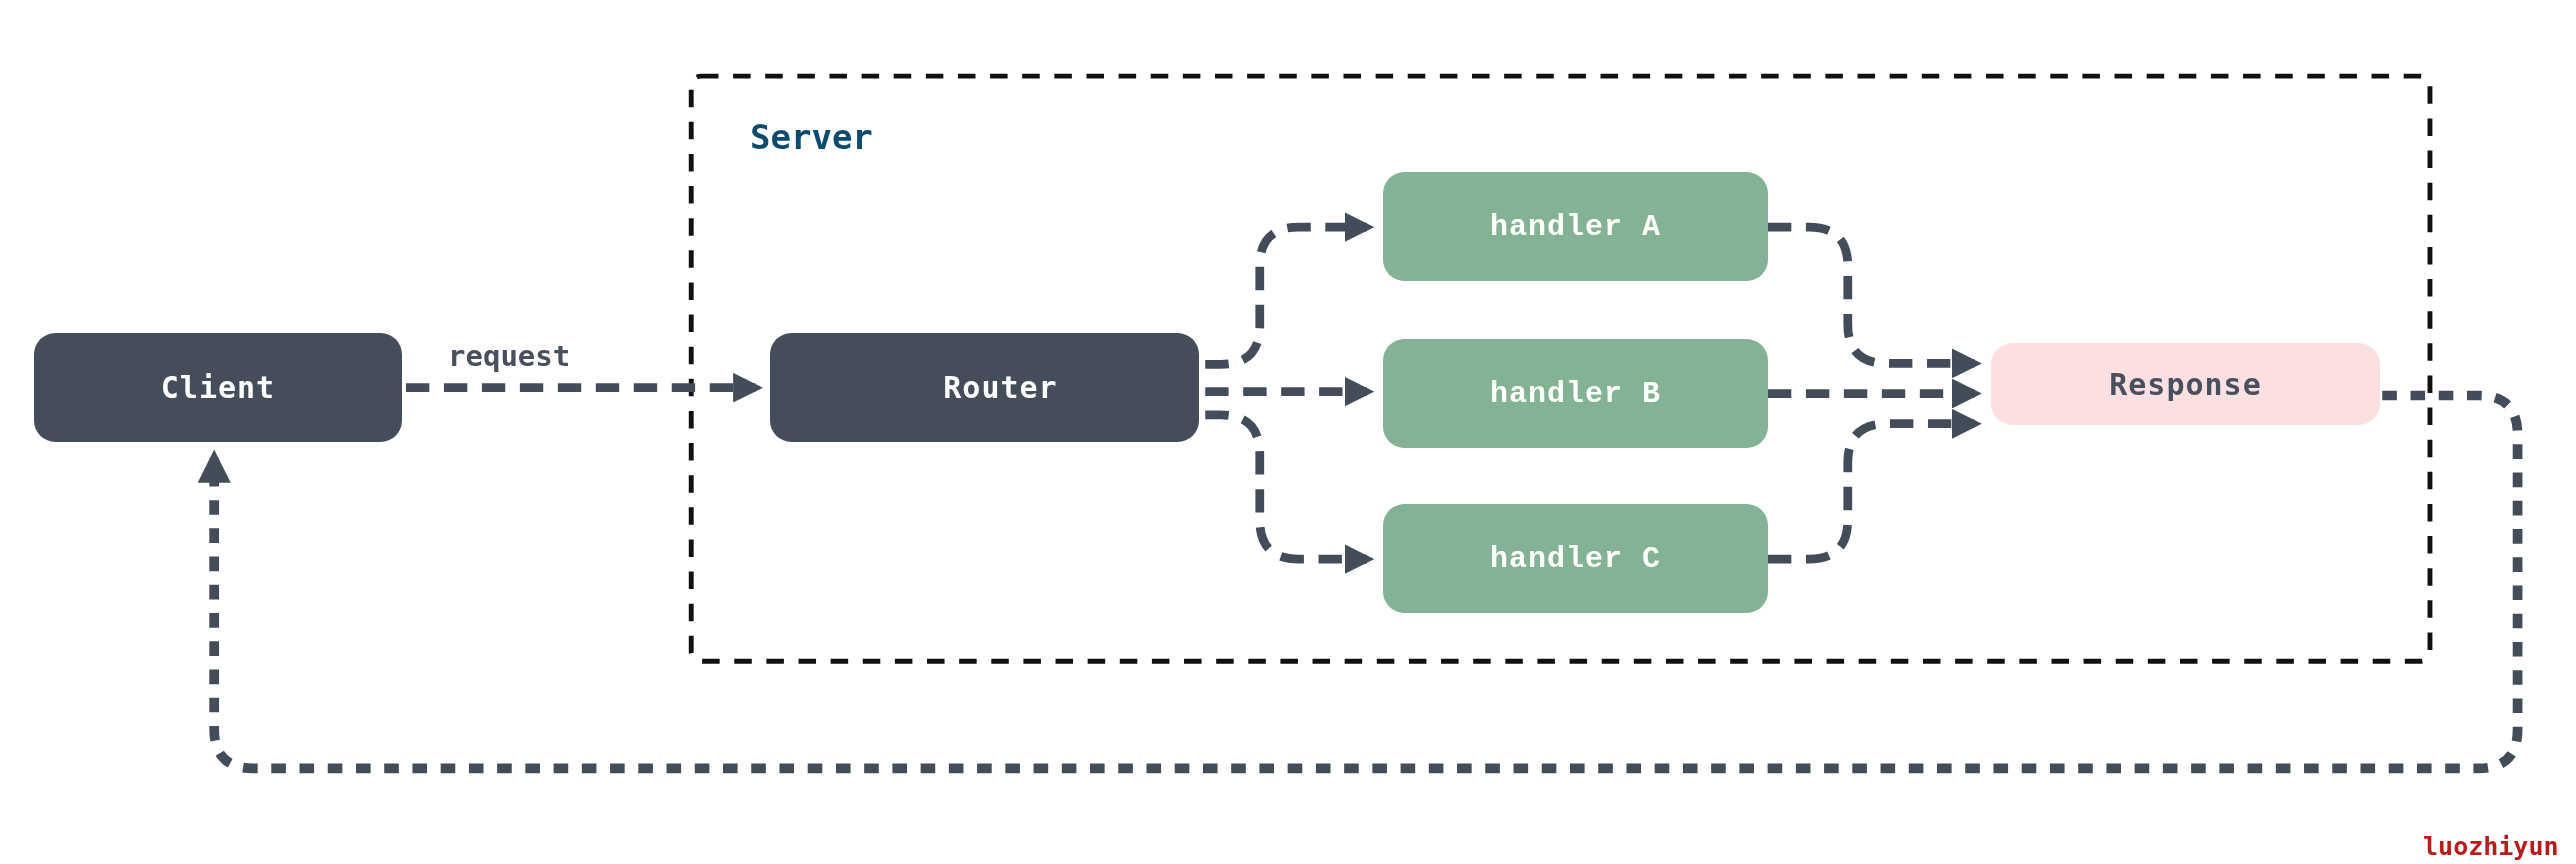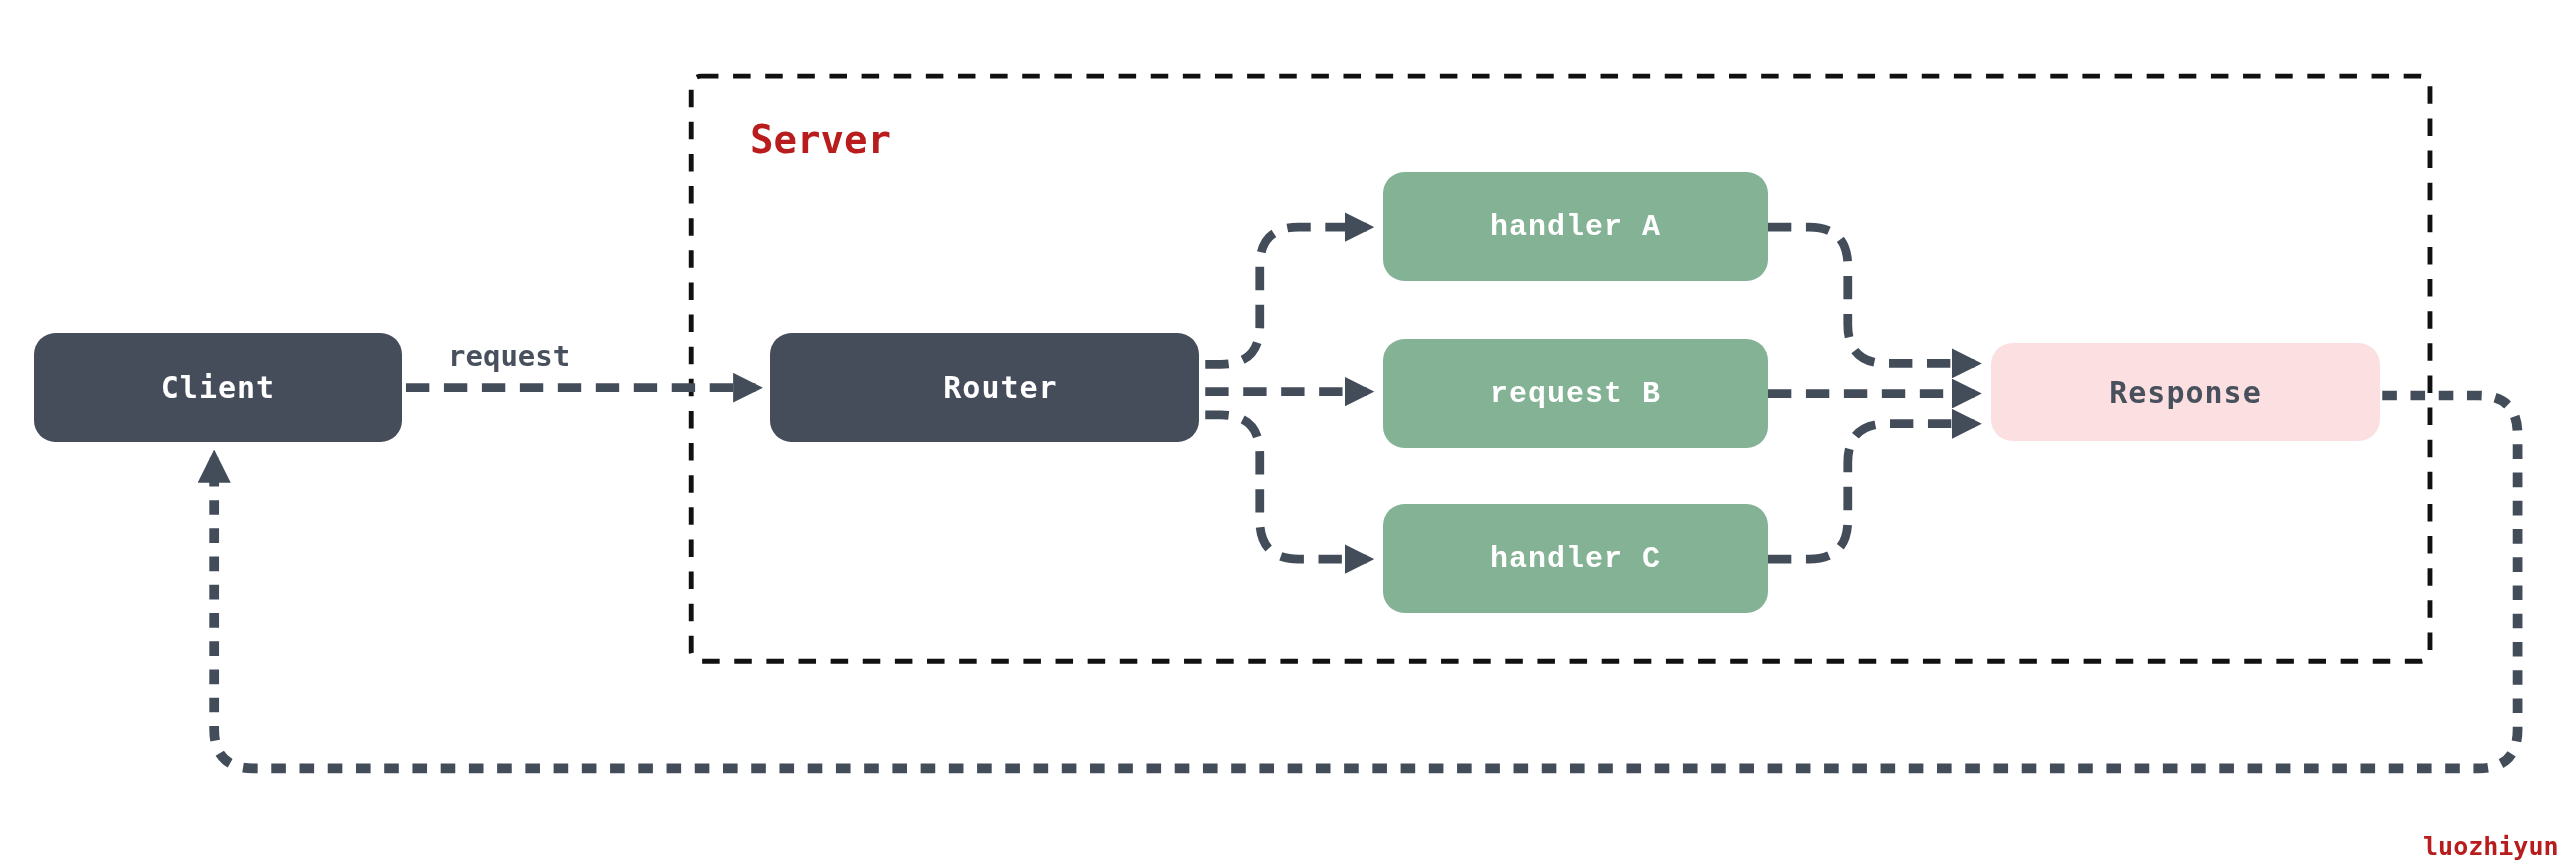--- a/index.html
+++ b/index.html
@@ -29,28 +29,28 @@
   }
   .node-dark  { background: #454d5a; color: #ffffff; }
   .node-green { background: #84b295; color: #ffffff; font-family: Liberation Mono, monospace; }
   .node-pink  { background: #fbdfe1; color: #47505c; }
 
   .node-client   { left: 34px;   top: 333px; width: 368px; height: 109px; }
   .node-router   { left: 770px;  top: 333px; width: 397px; height: 109px; padding-left: 32px; }
   .node-handler-a{ left: 1383px; top: 172px; width: 385px; height: 109px; }
   .node-handler-b{ left: 1383px; top: 339px; width: 385px; height: 109px; }
   .node-handler-c{ left: 1383px; top: 504px; width: 385px; height: 109px; }
-  .node-response { left: 1991px; top: 343px; width: 389px; height: 98px; }
+  .node-response { left: 1991px; top: 343px; width: 389px; height: 82px; }
 
   .group-label {
     position: absolute;
     left: 750px; top: 117px;
-    font-size: 39px;
+    font-size: 34px;
     font-weight: bold;
-    color: #b91c1c;
+    color: #0c4a6e;
   }
   .edge-label {
     position: absolute;
     left: 448px; top: 339px;
     width: 170px;
     text-align: left;
     font-size: 29px;
     font-weight: bold;
     color: #47505c;
   }
@@ -96,21 +96,21 @@
   <div class="group-label">Server</div>
 
   <div class="edge-label">request</div>
 
   <div class="node node-dark node-client">Client</div>
 
   <div class="node node-dark node-router">Router</div>
 
   <div class="node node-green node-handler-a">handler A</div>
 
-  <div class="node node-green node-handler-b">request B</div>
+  <div class="node node-green node-handler-b">handler B</div>
 
   <div class="node node-green node-handler-c">handler C</div>
 
   <div class="node node-pink node-response">Response</div>
 
   <div class="watermark">luozhiyun</div>
 
 </div>
 
 

